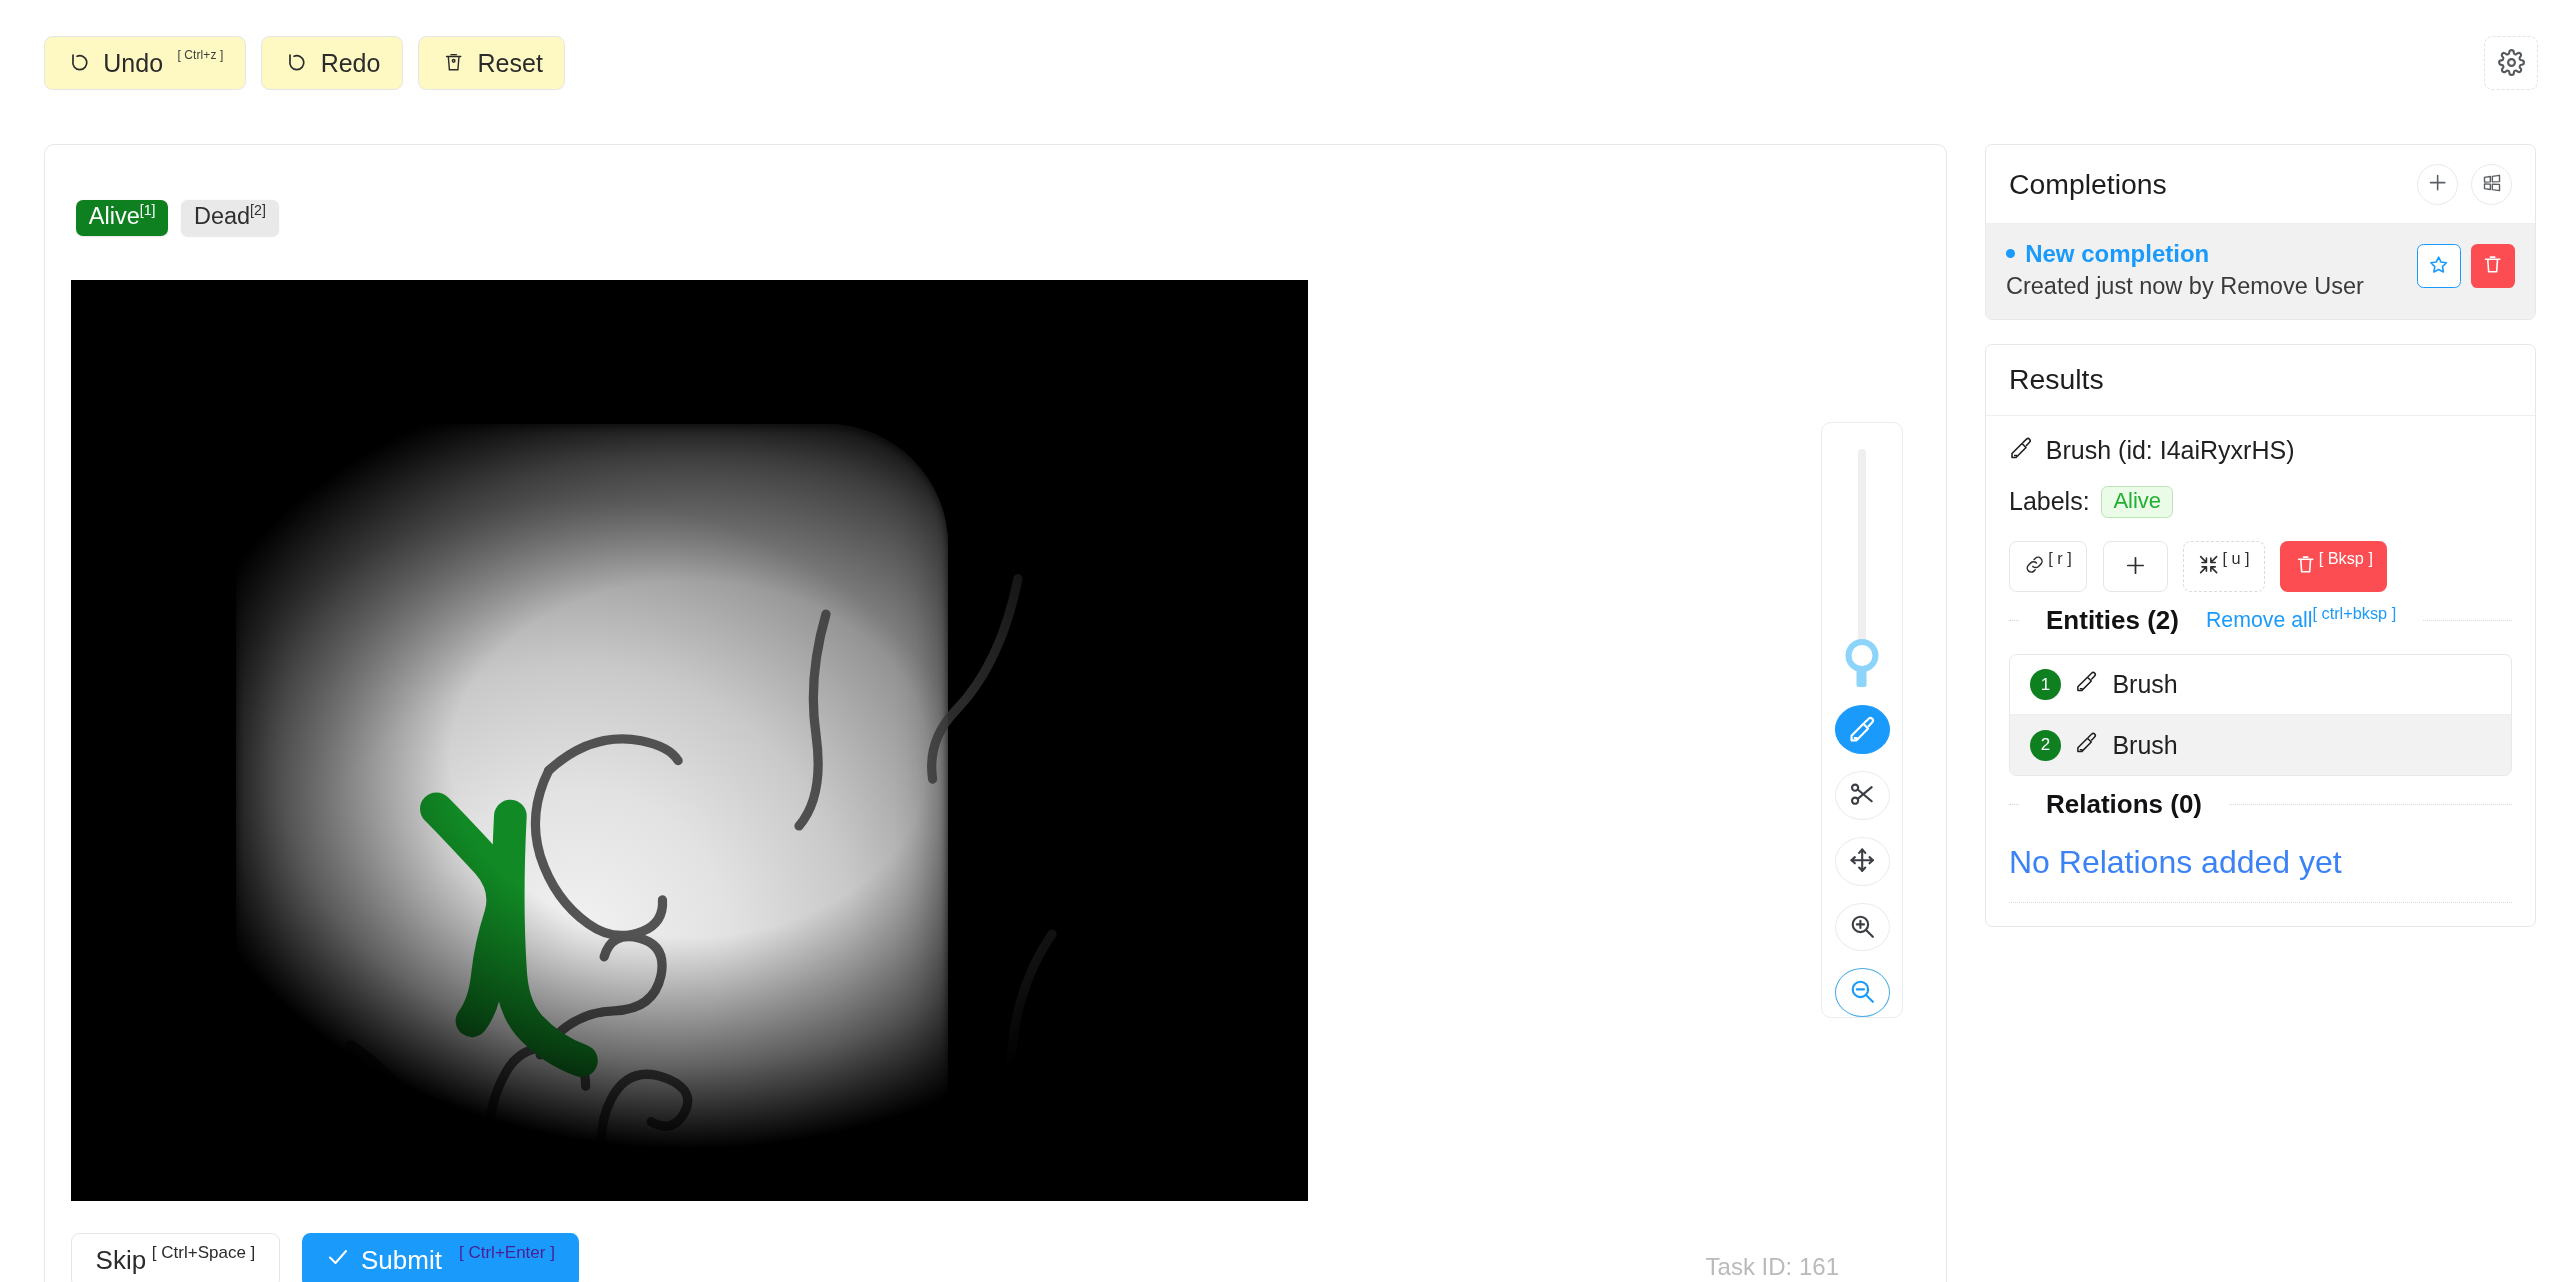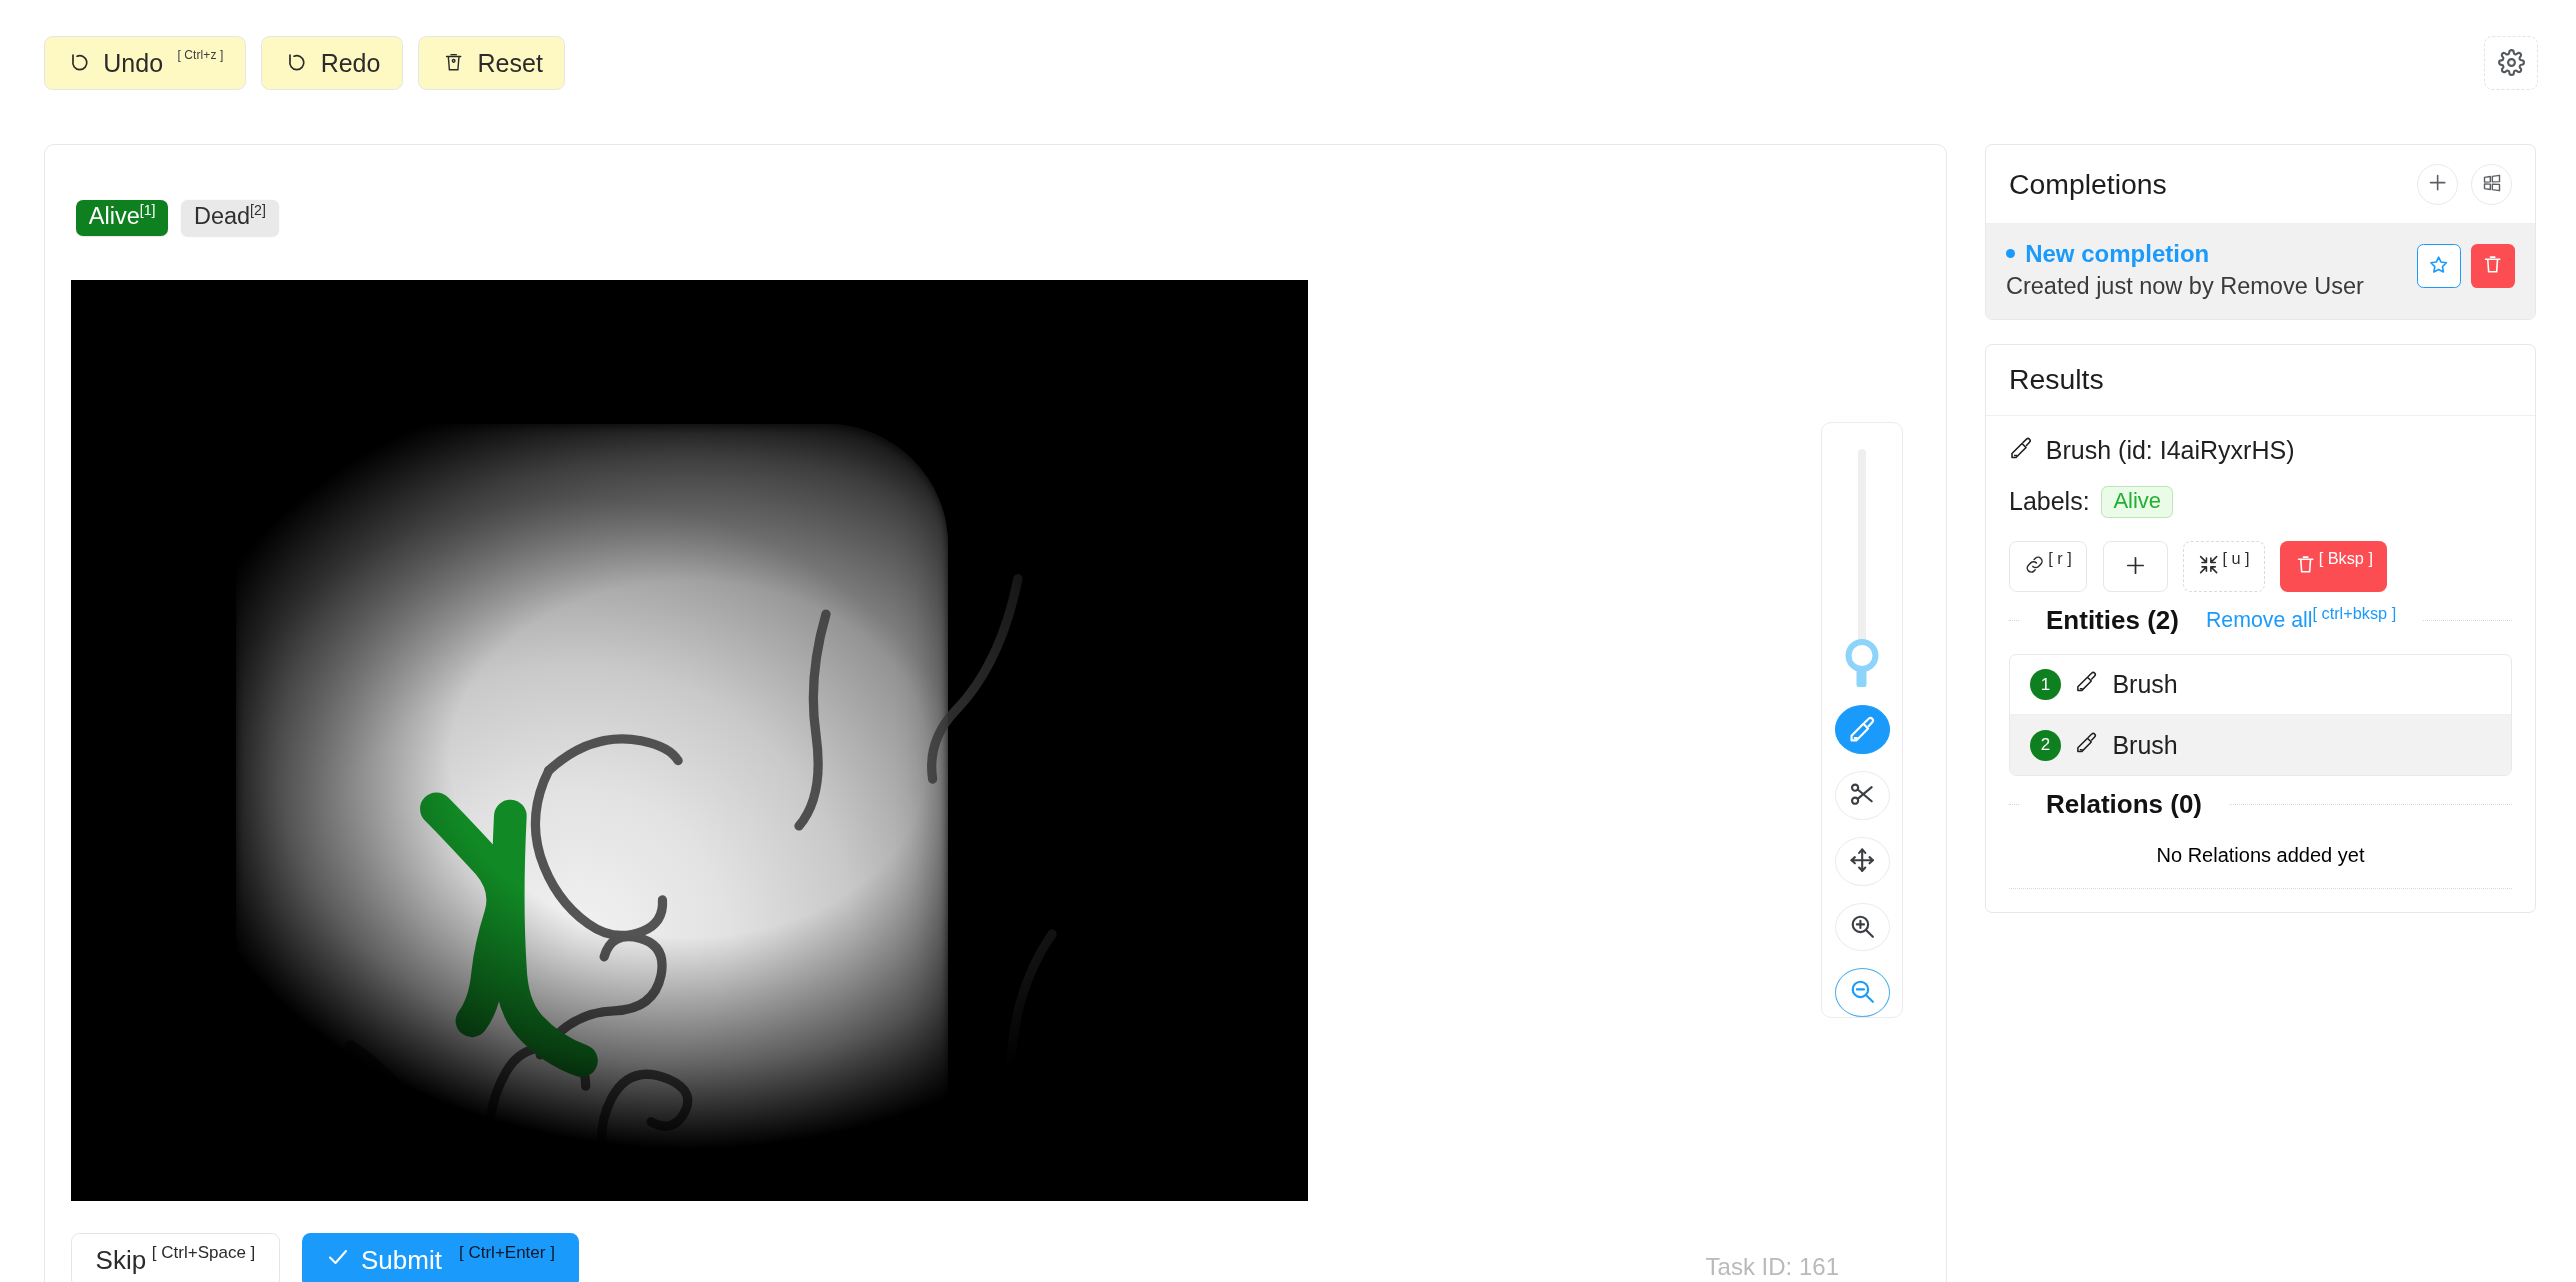--- a/index.html
+++ b/index.html
@@ -121,21 +121,21 @@
     height: 55px; border: 1.4px solid #e4e5e7; border-radius: 8.5px; background: #fff;
     display: flex; align-items: center; padding: 0 24px; cursor: pointer;
     font-size: 26px; color: #2b2b2b; white-space: nowrap;
   }
   .submit-btn {
     height: 55px; border-radius: 8.5px; background: #1a9bfc; color: #fff;
     display: flex; align-items: center; gap: 11.4px; padding: 0 24px; cursor: pointer;
     font-size: 26px; white-space: nowrap; border: none;
   }
   .kbd-sm { font-size: 17px; position: relative; top: -7.1px; margin-left: 5.7px; }
-  .submit-btn .kbd-sm { color: #0f172a; }
+  .submit-btn .kbd-sm { color: #4c1d95; }
   .task-id {
     position: absolute; right: 107px; bottom: 1.4px;
     font-size: 24px; color: #b9babc; white-space: nowrap;
   }
 
   
   .sidebar {
     position: absolute; left: 1985px; top: 144px; width: 551px;
   }
   .panel {
@@ -204,21 +204,21 @@
   .entity-item {
     display: flex; align-items: center; gap: 14.2px; padding: 14.2px 20px; cursor: pointer;
     font-size: 25px; color: #1f1f21; border-bottom: 1.4px solid #eeeff0;
   }
   .entity-item:last-child { border-bottom: none; }
   .entity-item.selected { background: #f2f2f2; }
   .ent-num {
     width: 31px; height: 31px; border-radius: 50%; background: #0e8020; color: #fff;
     display: flex; align-items: center; justify-content: center; font-size: 17px;
   }
-  .no-rel { font-size: 20px; color: #000000; margin-top: 24px; text-align: center; }
+  .no-rel { font-size: 32px; color: #3b82f6; margin-top: 24px; }
   .bottom-dots { margin-top: 21.3px; border-top: 1.4px dotted #d8d9db; }
 </style>
 </head>
 <body>
 
 <div class="topbar">
   <div class="history-group">
 
     <div class="hbtn">
       <span class="glyph">

